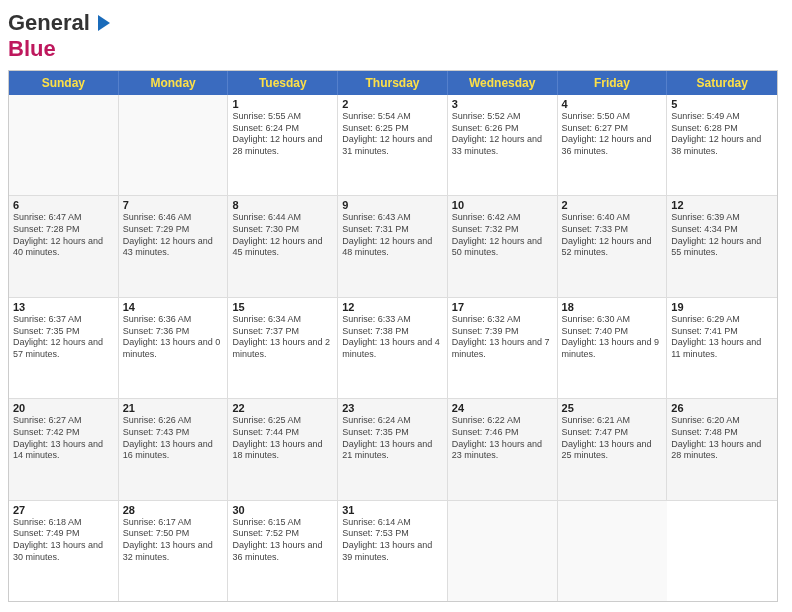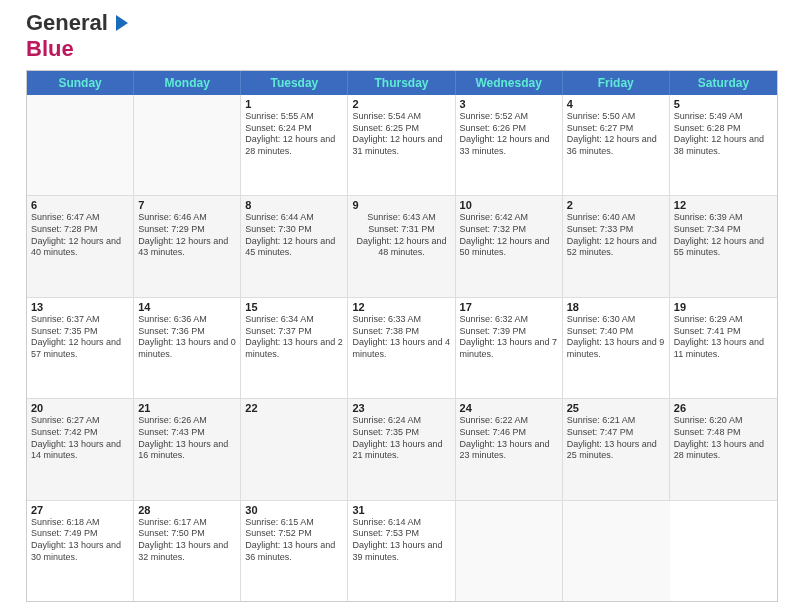--- a/index.html
+++ b/index.html
@@ -6,21 +6,21 @@
     body {
       font-family: Arial, sans-serif;
       background: #fff;
       width: 792px;
       height: 612px;
       overflow: hidden;
     }
     .page {
       width: 792px;
       height: 612px;
-      padding: 10px 14px 10px 26px;
+      padding: 10px 14px 10px 8px;
       display: flex;
       flex-direction: column;
     }
     .header {
       display: flex;
       justify-content: space-between;
       align-items: flex-start;
       margin-bottom: 8px;
     }
     .logo {
@@ -50,21 +50,21 @@
       display: flex;
       flex-direction: column;
       border: 1px solid #ccc;
     }
     .cal-header {
       display: grid;
       grid-template-columns: repeat(7, 1fr);
       background: #3a6bbf;
     }
     .cal-header-cell {
-      color: #5eead4;
+      color: #fde047;
       font-size: 12px;
       font-weight: bold;
       padding: 5px 4px;
       text-align: center;
       border-right: 1px solid #5580cc;
     }
     .cal-header-cell:last-child { border-right: none; }
     .cal-body {
       flex: 1;
       display: flex;
@@ -183,40 +183,40 @@
 Daylight: 12 hours and 43 minutes.</div>
           </div>
           <div class="cal-cell shaded">
             <span class="day-num">8</span>
             <div class="cell-text" style="white-space: pre-line;">Sunrise: 6:44 AM
 Sunset: 7:30 PM
 Daylight: 12 hours and 45 minutes.</div>
           </div>
           <div class="cal-cell shaded">
             <span class="day-num">9</span>
-            <div class="cell-text" style="white-space: pre-line; text-align: center;">Sunrise: 6:43 AM
+            <div class="cell-text" style="white-space: pre-line;">Sunrise: 6:43 AM
 Sunset: 7:31 PM
 Daylight: 12 hours and 48 minutes.</div>
           </div>
           <div class="cal-cell shaded">
             <span class="day-num">10</span>
             <div class="cell-text" style="white-space: pre-line;">Sunrise: 6:42 AM
 Sunset: 7:32 PM
 Daylight: 12 hours and 50 minutes.</div>
           </div>
           <div class="cal-cell shaded">
             <span class="day-num">2</span>
             <div class="cell-text" style="white-space: pre-line;">Sunrise: 6:40 AM
 Sunset: 7:33 PM
 Daylight: 12 hours and 52 minutes.</div>
           </div>
           <div class="cal-cell shaded">
             <span class="day-num">12</span>
             <div class="cell-text" style="white-space: pre-line;">Sunrise: 6:39 AM
-Sunset: 7:34 PM
+Sunset: 4:34 PM
 Daylight: 12 hours and 55 minutes.</div>
           </div>
         </div>
         <div class="cal-row">
           <div class="cal-cell">
             <span class="day-num">13</span>
             <div class="cell-text" style="white-space: pre-line;">Sunrise: 6:37 AM
 Sunset: 7:35 PM
 Daylight: 12 hours and 57 minutes.</div>
           </div>
@@ -265,20 +265,23 @@
 Daylight: 13 hours and 14 minutes.</div>
           </div>
           <div class="cal-cell shaded">
             <span class="day-num">21</span>
             <div class="cell-text" style="white-space: pre-line;">Sunrise: 6:26 AM
 Sunset: 7:43 PM
 Daylight: 13 hours and 16 minutes.</div>
           </div>
           <div class="cal-cell shaded">
             <span class="day-num">22</span>
+            <div class="cell-text" style="white-space: pre-line;">Sunrise: 6:25 AM
+Sunset: 7:44 PM
+Daylight: 13 hours and 18 minutes.</div>
           </div>
           <div class="cal-cell shaded">
             <span class="day-num">23</span>
             <div class="cell-text" style="white-space: pre-line;">Sunrise: 6:24 AM
 Sunset: 7:35 PM
 Daylight: 13 hours and 21 minutes.</div>
           </div>
           <div class="cal-cell shaded">
             <span class="day-num">24</span>
             <div class="cell-text" style="white-space: pre-line;">Sunrise: 6:22 AM

